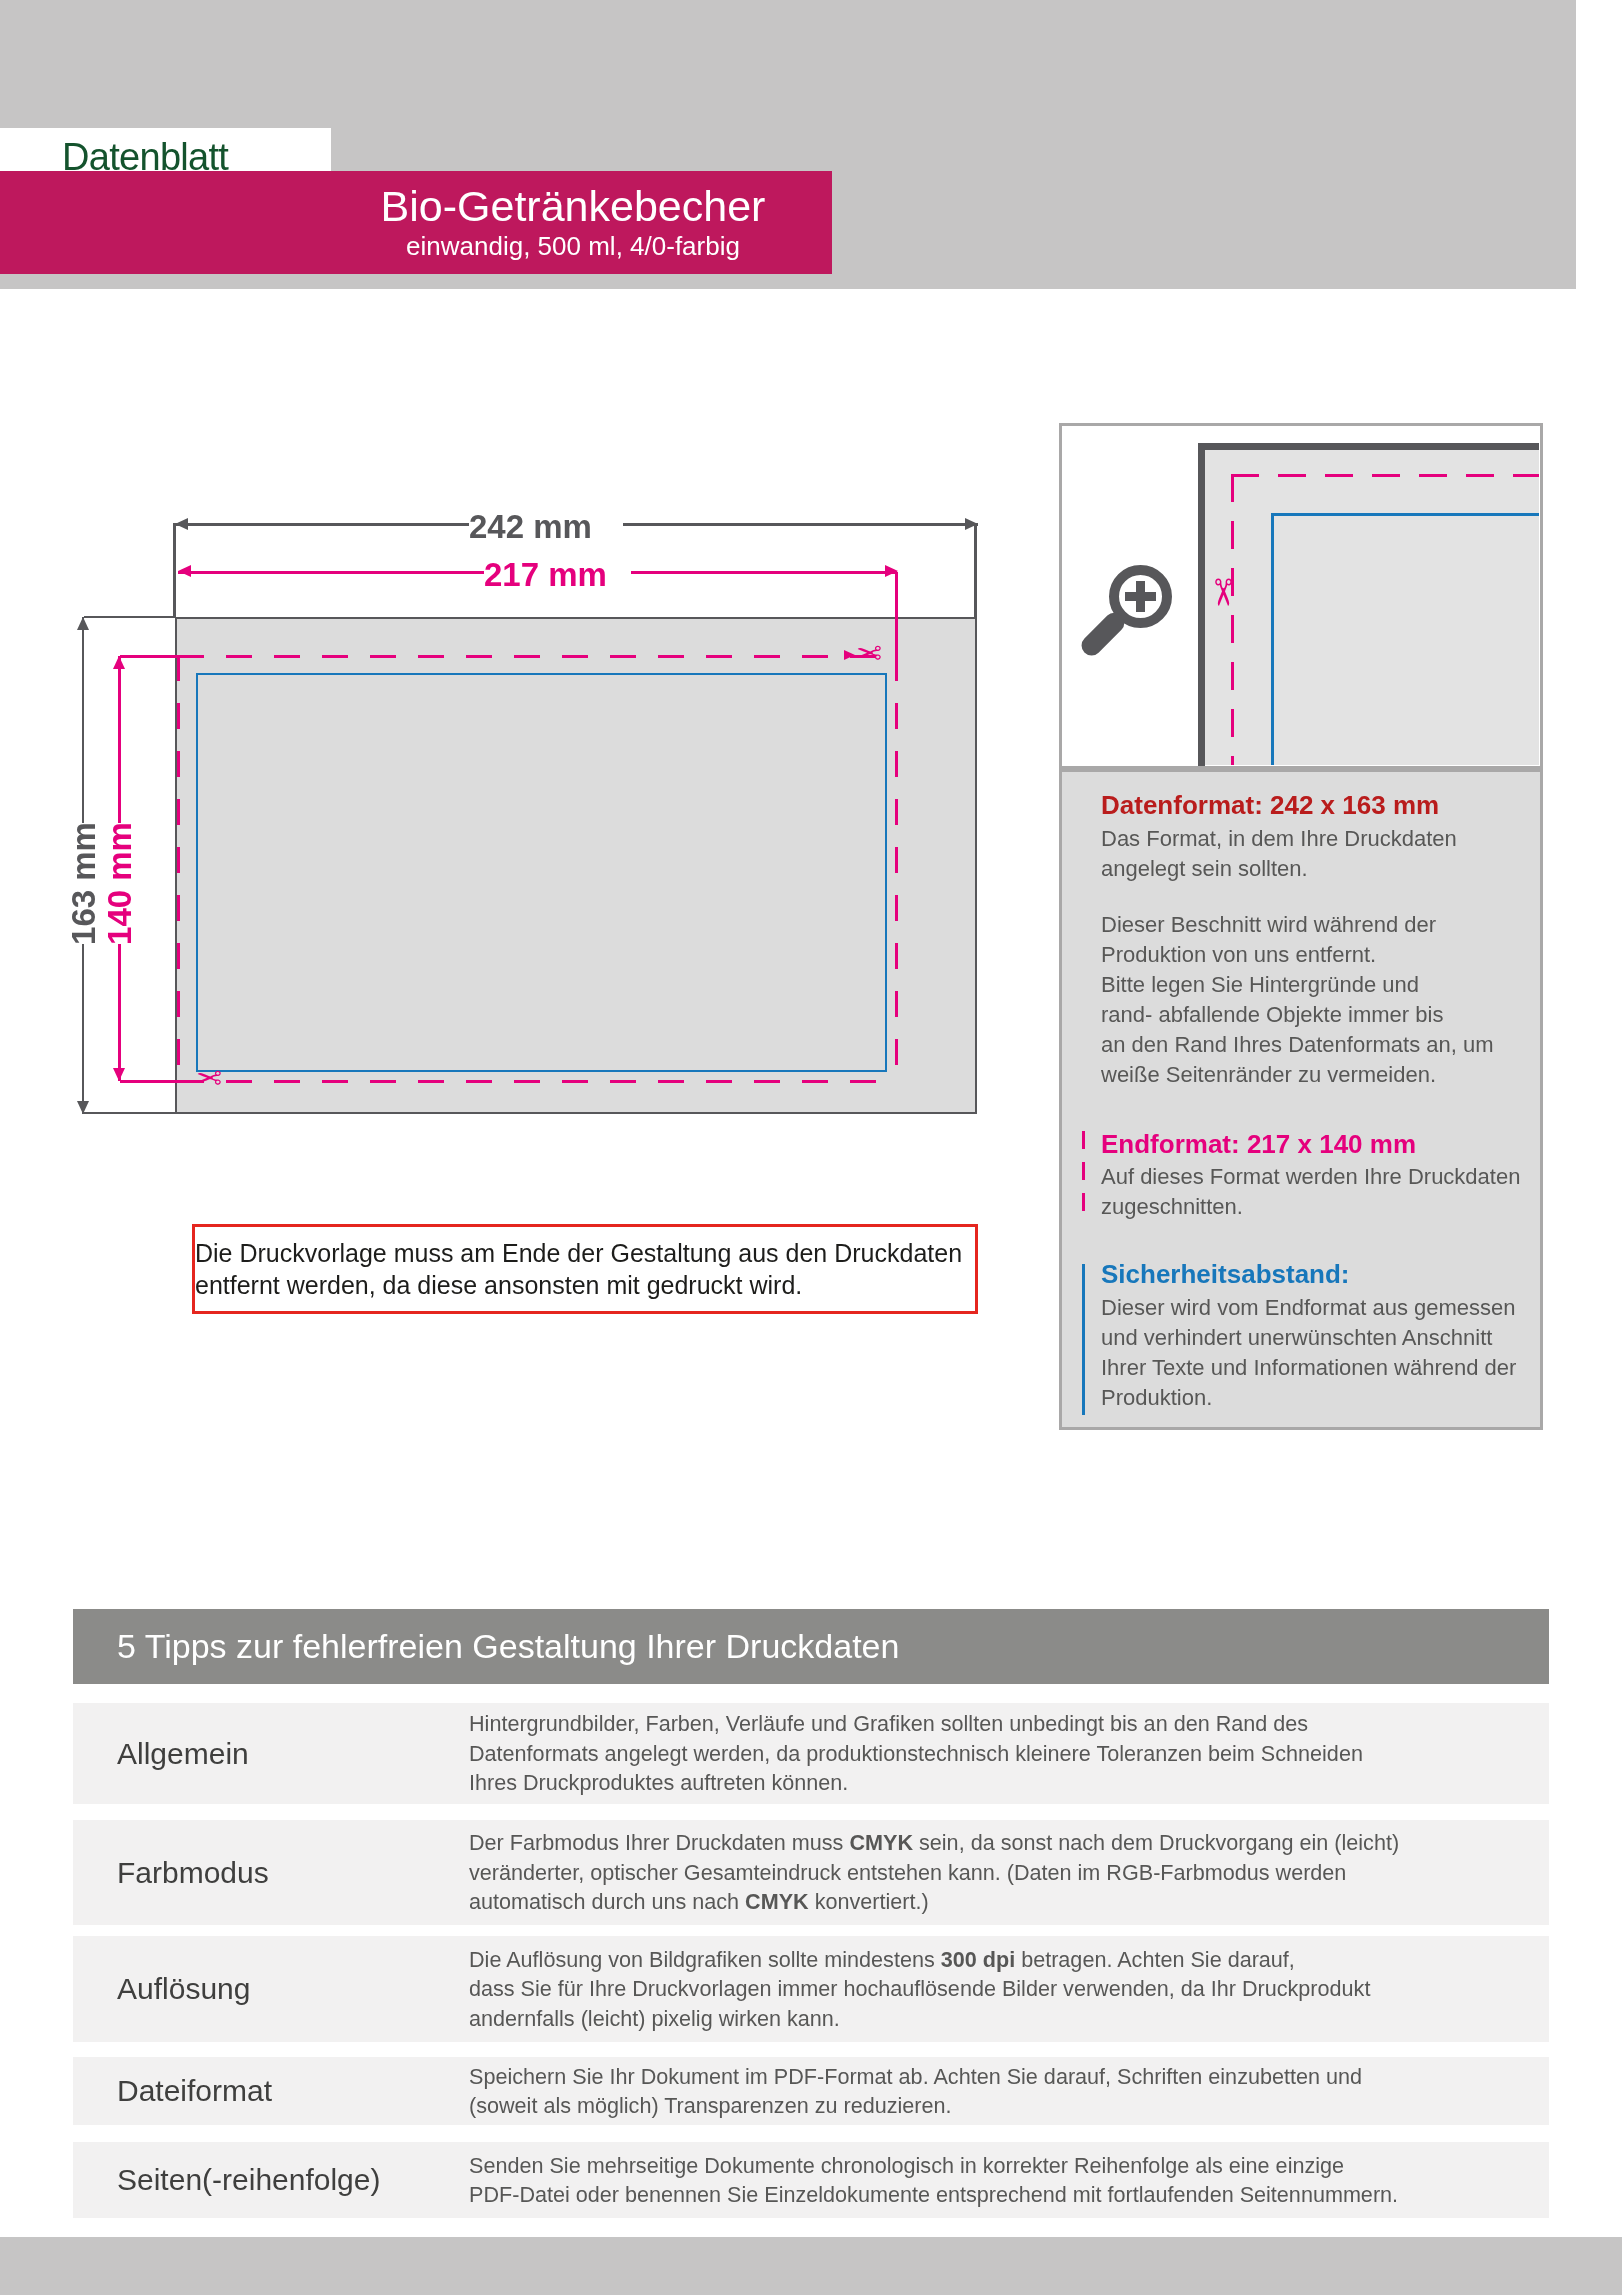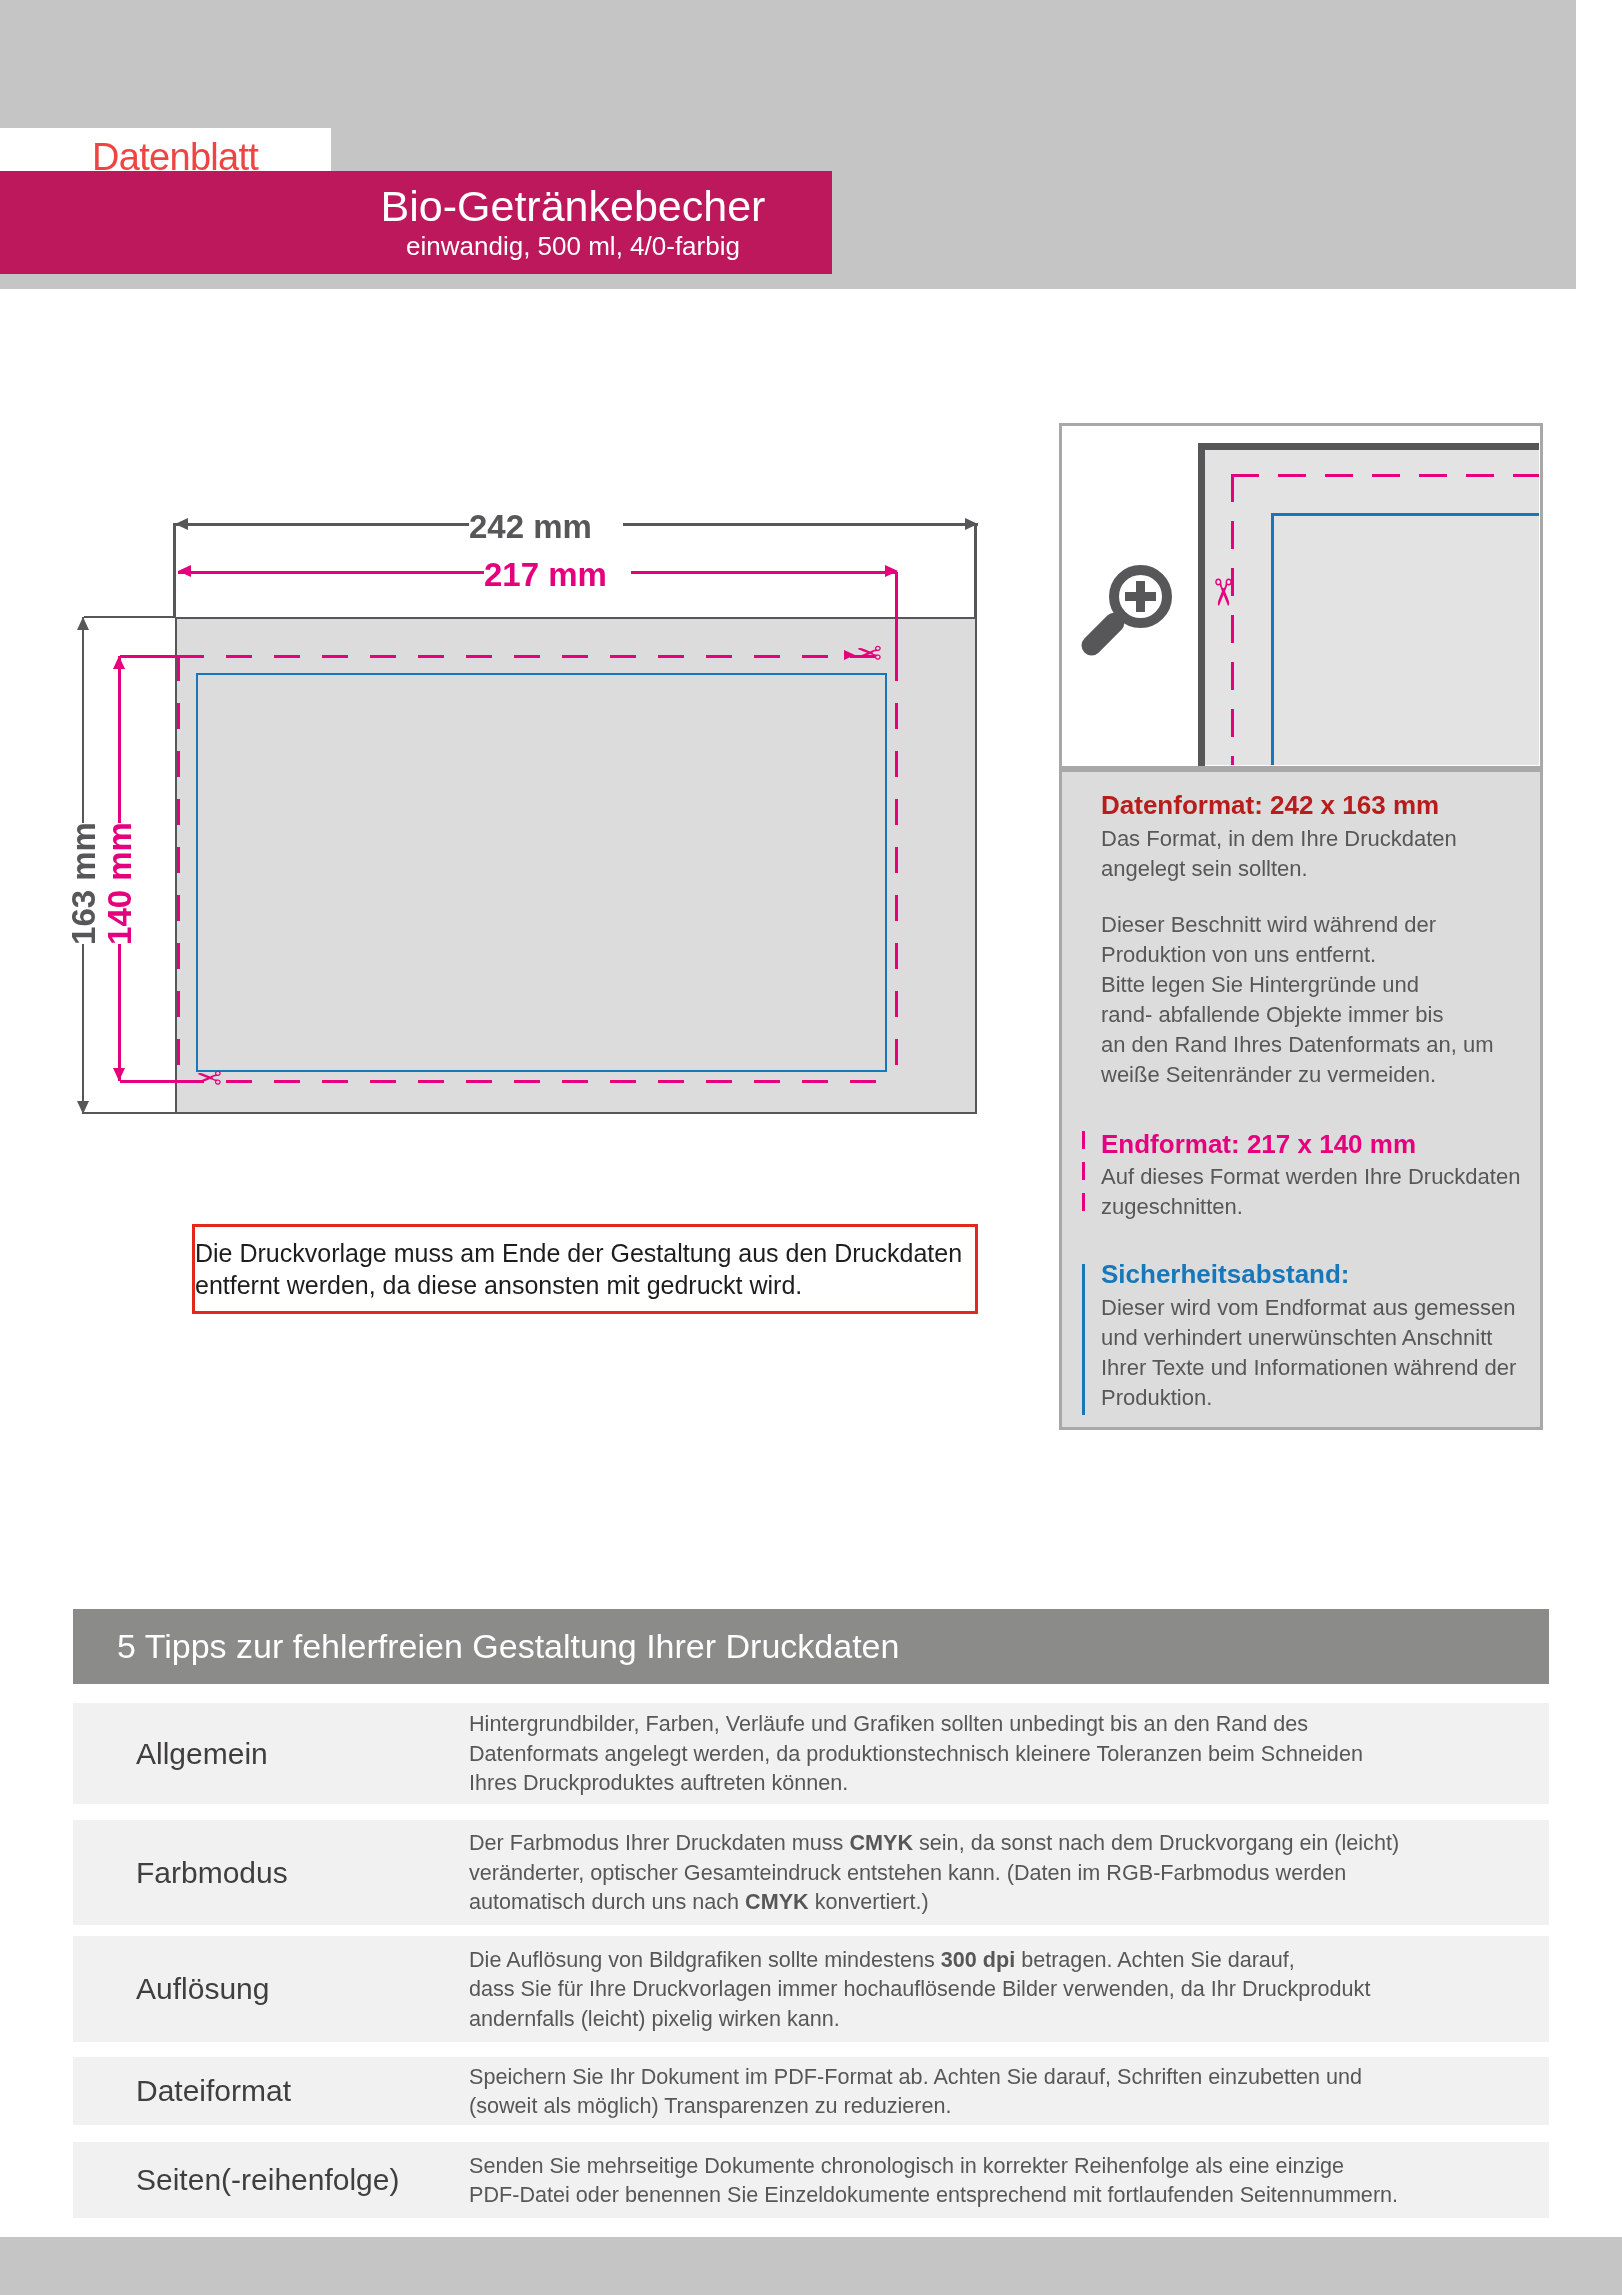--- a/index.html
+++ b/index.html
@@ -4,21 +4,21 @@
 <style>
   html,body{margin:0;padding:0;background:#fff;}
   #page{position:relative;width:1623px;height:2295px;background:#ffffff;overflow:hidden;
         font-family:"Liberation Sans", sans-serif;color:#575756;}
   .abs{position:absolute;}
 
   
   .band{left:0;top:0;width:1576px;height:289px;background:#c6c5c5;}
   .sheet-box{left:0;top:128px;width:331px;height:58px;background:#ffffff;
              display:flex;align-items:center;}
-  .sheet-box span{padding-left:92px;font-size:38px;color:#ef4444;letter-spacing:-0.7px;}
+  .sheet-box span{padding-left:62px;font-size:38px;color:#14532d;letter-spacing:-0.7px;}
   .product-bar{left:0;top:171px;width:832px;height:103px;background:#be185d;
                display:flex;flex-direction:column;justify-content:center;}
   .product-bar .inner{padding-left:314px;text-align:center;color:#ffffff;}
   .product-title{font-size:43px;line-height:47px;}
   .product-subtitle{font-size:26px;line-height:33px;}
 
   
   .bleed-rect{left:175px;top:617px;width:802px;height:497px;background:#dcdcdc;
               border:2px solid #57575a;box-sizing:border-box;}
   .safe-rect{left:196px;top:673px;width:691px;height:399px;border:2.6px solid #1777bb;
@@ -80,21 +80,21 @@
   
   .warning{left:192px;top:1224px;width:786px;height:90px;border:3.9px solid #e5261f;
            box-sizing:border-box;background:#fff;display:flex;flex-direction:column;
            justify-content:center;text-align:left;font-size:25px;line-height:32px;color:#1d1d1b;}
 
   
   .tips-bar{left:73px;top:1609px;width:1476px;height:75px;background:#8b8b89;
             display:flex;align-items:center;}
   .tips-bar span{padding-left:44px;font-size:34px;color:#ffffff;}
   .tip-row{left:73px;width:1476px;background:#f2f1f1;display:flex;align-items:center;}
-  .tip-label{width:396px;padding-left:63px;box-sizing:border-box;font-size:30px;color:#3f3f3e;flex:none;}
+  .tip-label{width:396px;padding-left:44px;box-sizing:border-box;font-size:30px;color:#3f3f3e;flex:none;}
   .tip-text{flex:1;padding-right:25px;font-size:21.6px;line-height:29.4px;color:#575756;}
   .tip-text b{font-weight:bold;color:#575756;}
   .r1{top:1703px;height:101px;} .r2{top:1820px;height:105px;} .r3{top:1936px;height:106px;}
   .r4{top:2057px;height:68px;} .r5{top:2142px;height:76px;}
 
   .footer-band{left:0;top:2237px;width:1623px;height:59px;background:#c6c5c5;}
 </style>
 </head>
 <body>
 

